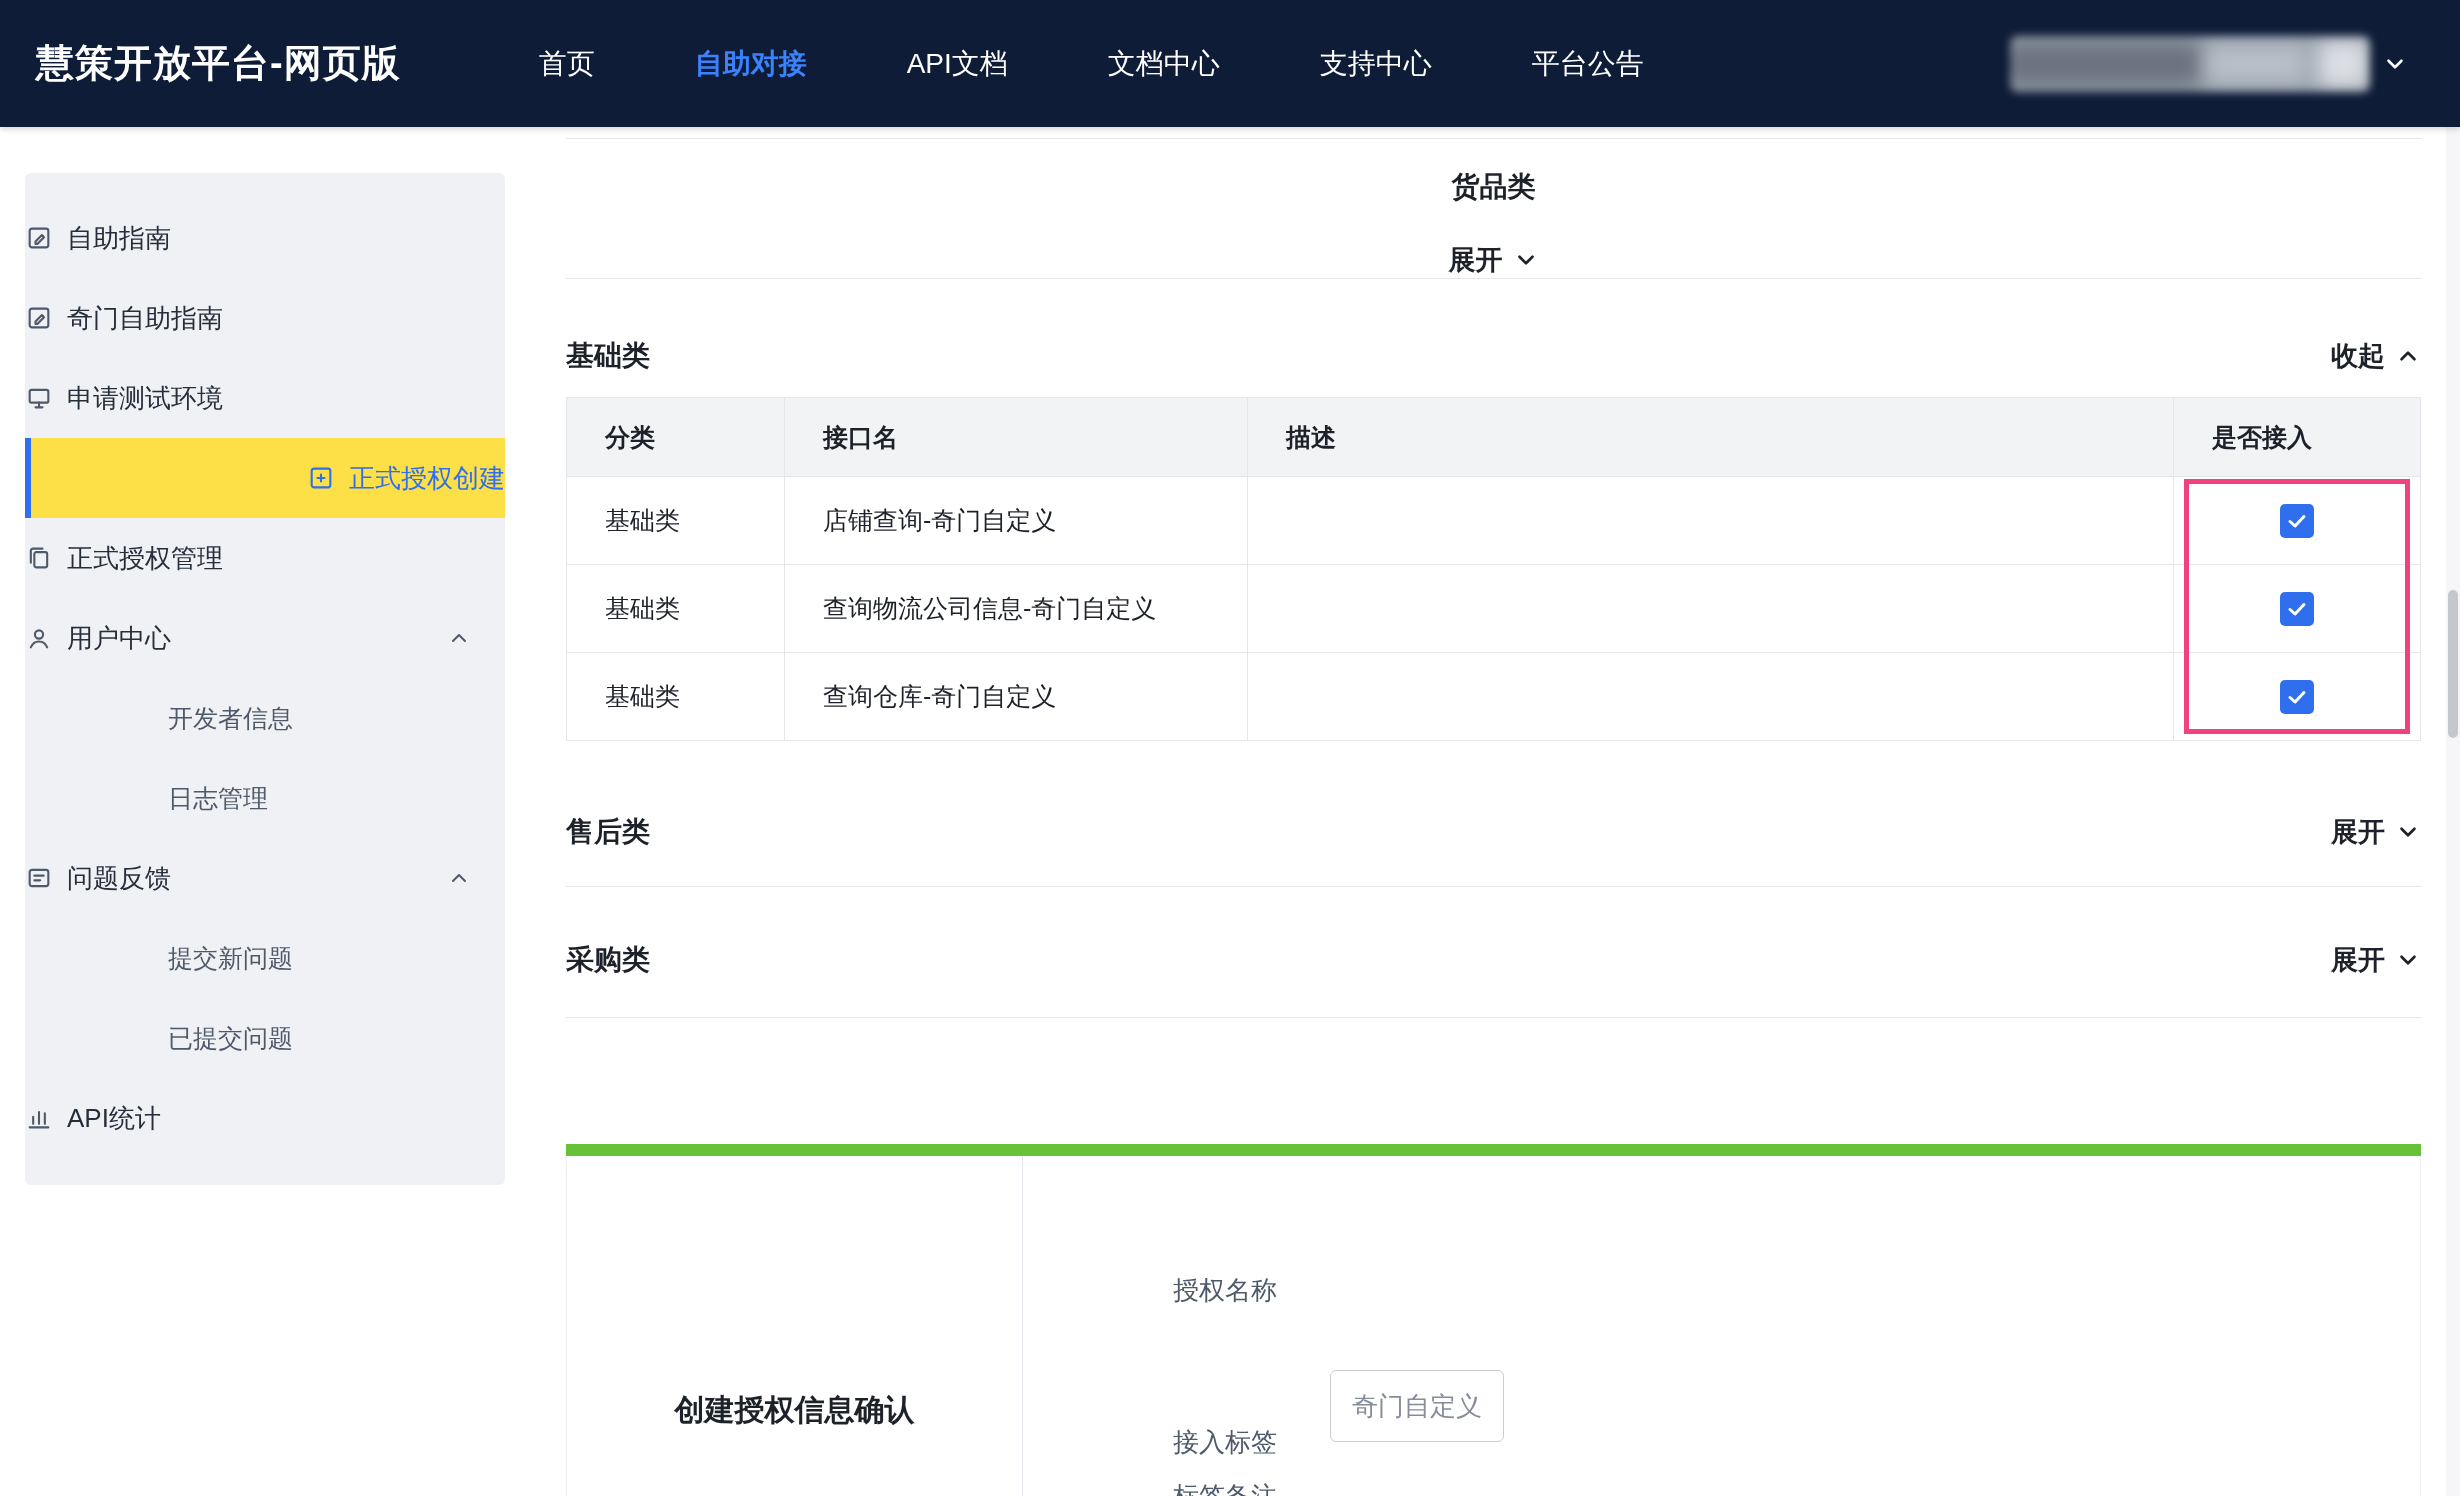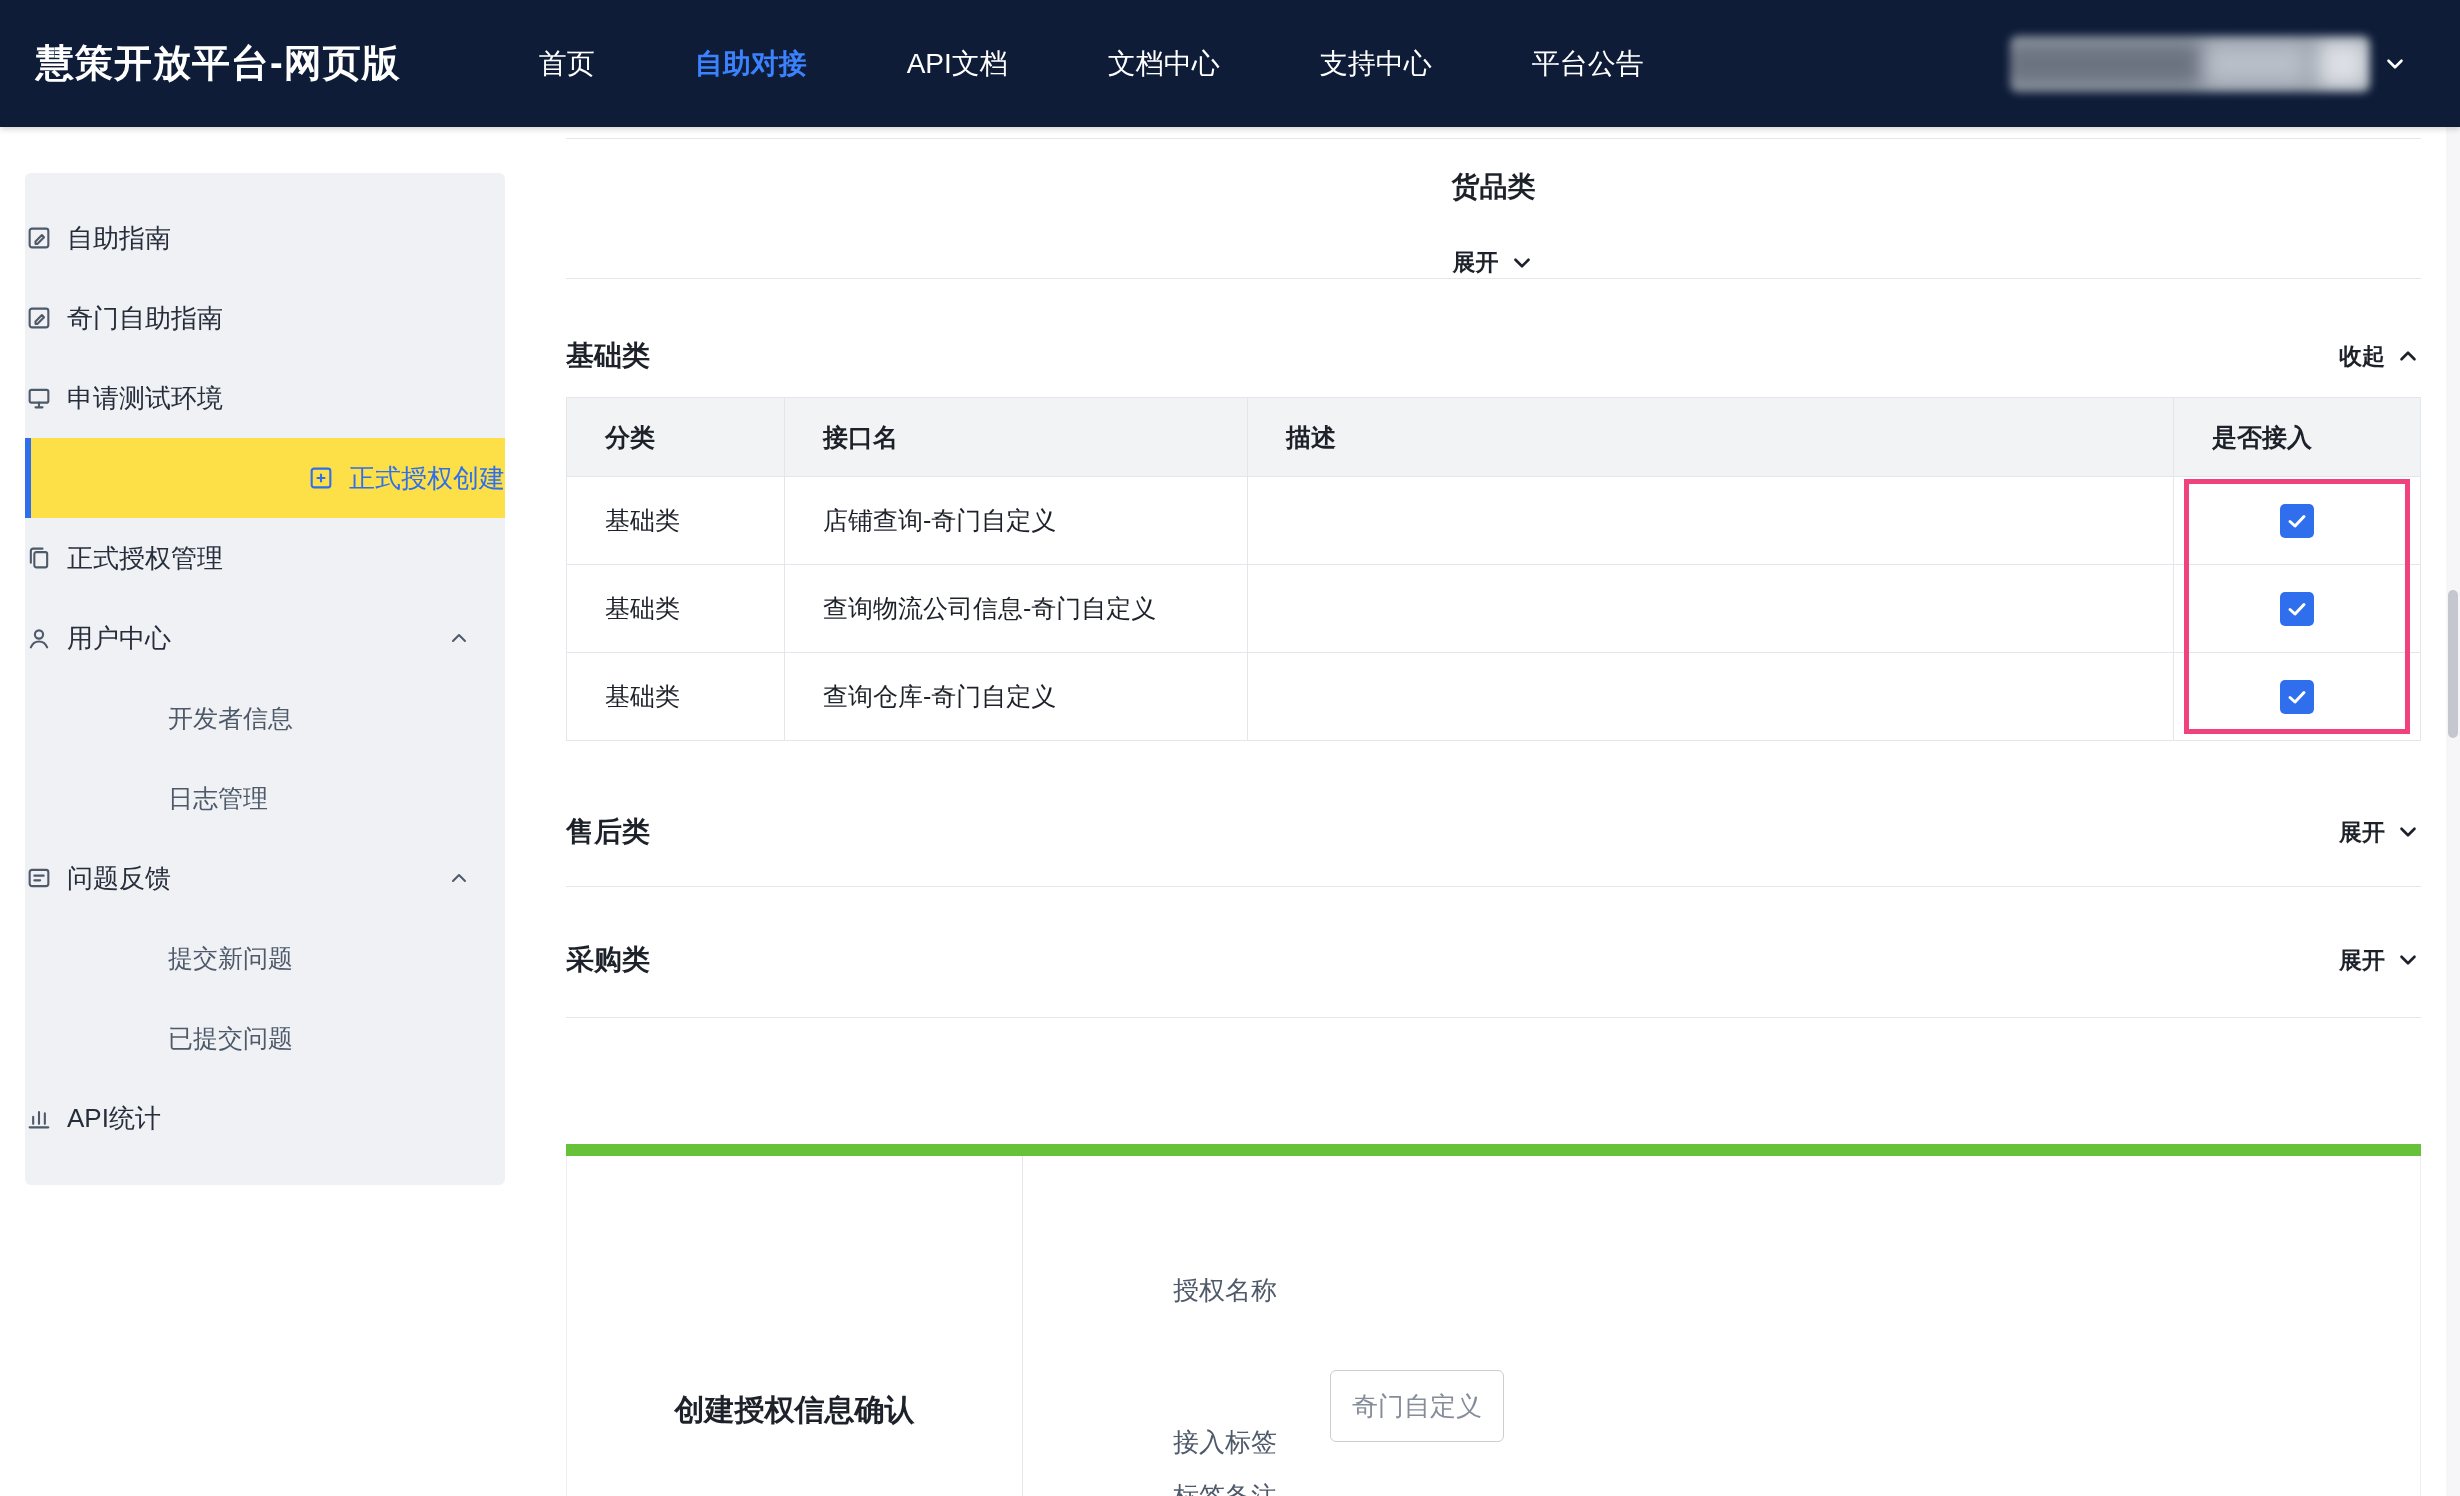--- a/index.html
+++ b/index.html
@@ -35,21 +35,21 @@
   .side-item.active { background:#fde047; color:#2f6fed;justify-content:flex-end; }
   .side-item.active .icon { color:#2f6fed; }
   .side-item.active::before { content:""; position:absolute; left:0; top:0; bottom:0; width:6px; background:#2f6fed; }
   .side-item .chev { margin-left:auto; margin-right:34px; display:flex; color:#4e5969; }
 
   
   .content { position:absolute; left:566px; top:127px; width:1855px; height:1369px; background:#fff; }
   .divider { position:absolute; left:0; right:0; height:1px; background:#e5e6eb; }
   .collapse-row { position:absolute; left:0; right:0; display:flex; align-items:center; justify-content:space-between; }
   .sec-title { font-size:28px; font-weight:700; color:#1d2129; }
-  .toggle { display:flex; align-items:center; gap:10px; font-size:23px; font-weight:600;
+  .toggle { display:flex; align-items:center; gap:10px; font-size:27px; font-weight:600;
     color:#1d2129; background:none; border:none; cursor:pointer; font-family:inherit; }
   .toggle .chevron { display:flex; color:#1d2129; }
 
   
   .api-table { position:absolute; top:270px; left:0; width:1855px; border:1px solid #e5e6eb; background:#fff; }
   .t-row { display:grid; grid-template-columns:218px 463px 926px 1fr; }
   .t-cell { padding-left:38px; display:flex; align-items:center; border-right:1px solid #e5e6eb;
     font-size:25px; color:#1d2129; height:88px; border-top:1px solid #e5e6eb; }
   .t-row .t-cell:last-child { border-right:none; }
   .t-head .t-cell { height:78px; background:#f2f3f5; font-weight:600; border-top:none; }

